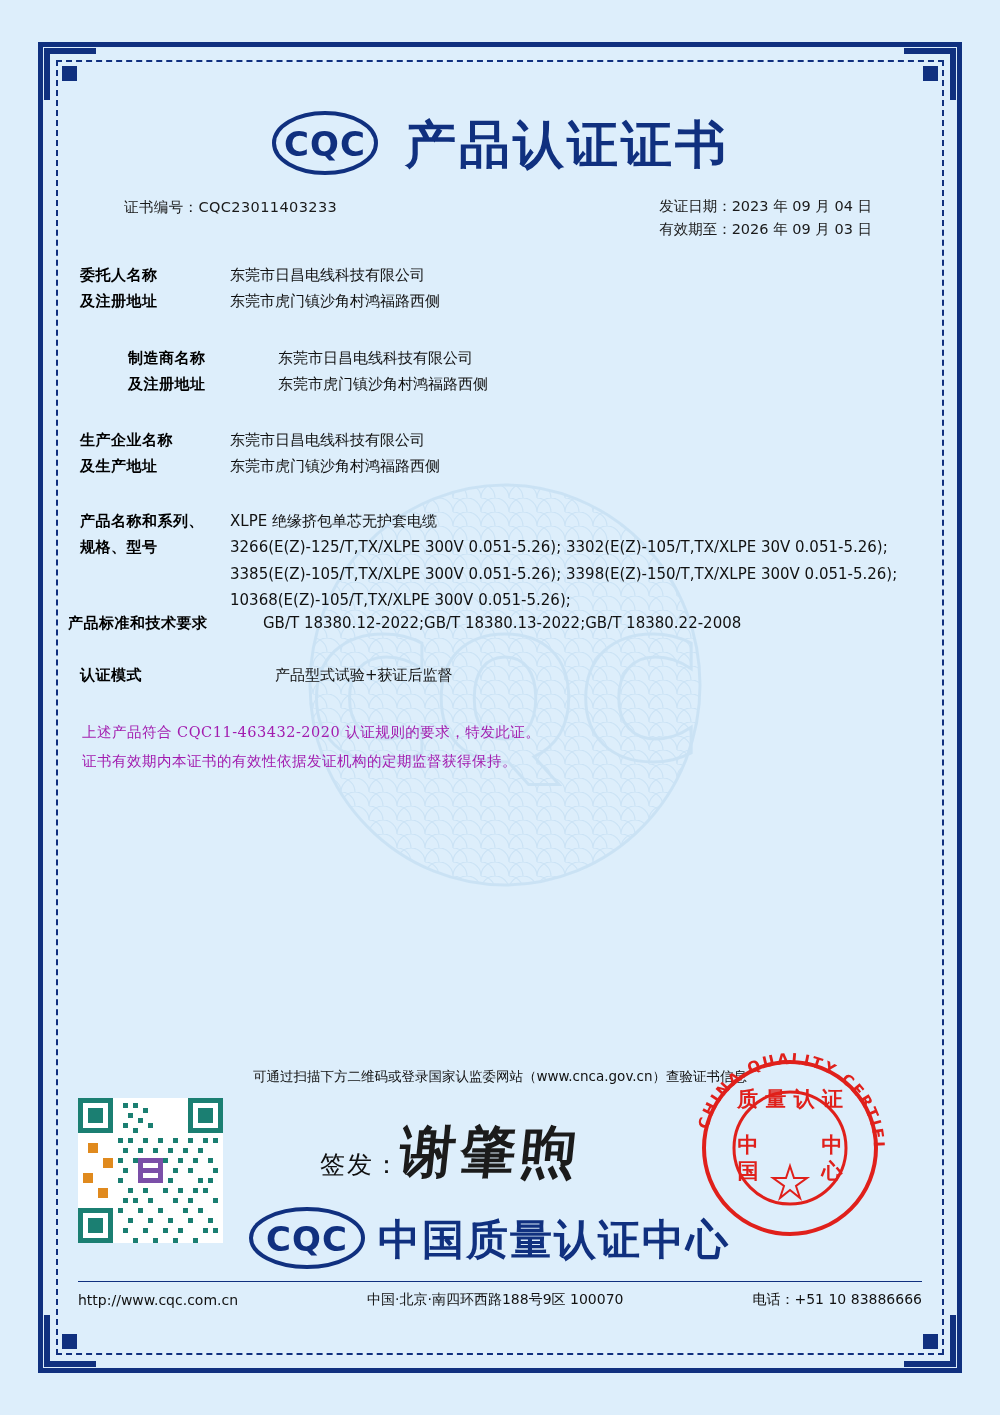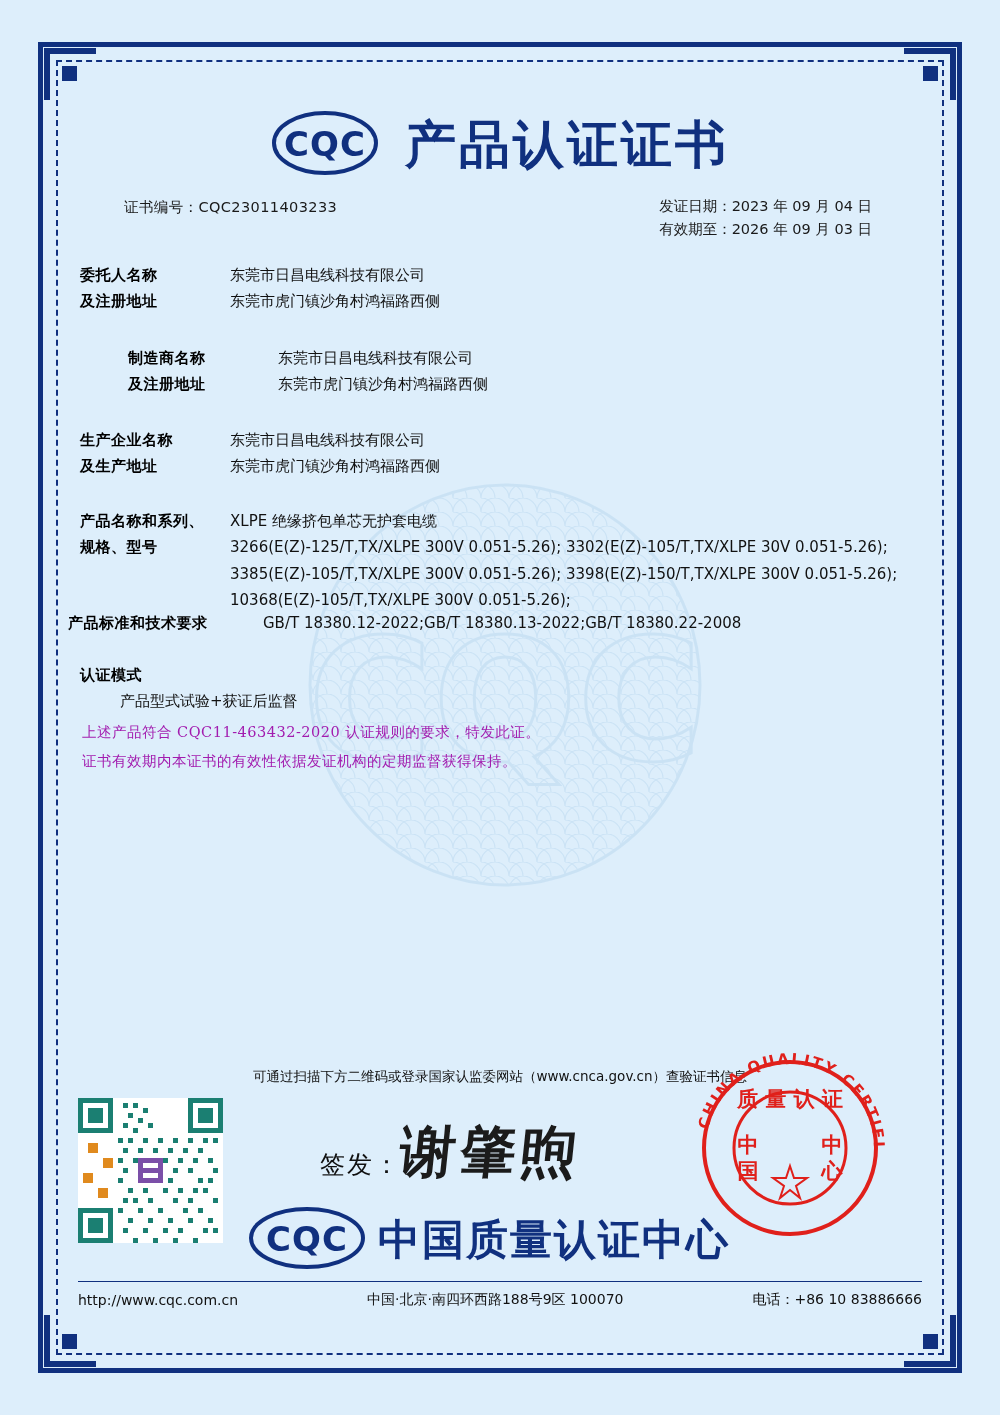--- a/index.html
+++ b/index.html
@@ -144,21 +144,21 @@
     font-family: "DejaVu Sans", sans-serif;
     font-size: 13.5px;
     line-height: 1.6;
   }
 
   .f1 { left: 80px; top: 262px; }
   .f2 { left: 88px; top: 345px; margin-left: 40px; }
   .f3 { left: 80px; top: 427px; }
   .f4 { left: 80px; top: 508px; }
   .f5 { left: 68px; top: 610px; }
-  .f6 { left: 80px; top: 662px; flex-direction: column; }
+  .f6 { left: 80px; top: 662px; }
 
   .f5 .label, .f6 .label { width: 155px; }
   .f5 .value, .f6 .value { padding-left: 0; }
 
   
   .statement {
     position: absolute;
     left: 82px; top: 718px;
     font-size: 14.5px;
     color: #a21caf;
@@ -513,16 +513,16 @@
         <text x="142" y="130" text-anchor="middle">心</text>
       </g>
       <polygon points="100,118 104,130 117,130 106,138 110,150 100,142 90,150 94,138 83,130 96,130" fill="none" stroke="#e0201b" stroke-width="2"></polygon>
     </svg>
   </div>
 
   <div class="footer-rule"></div>
   <div class="footer">
     <span>http://www.cqc.com.cn</span>
     <span class="mid">中国·北京·南四环西路188号9区  100070</span>
-    <span>电话：+86 10 83886666</span>
+    <span>电话：+51 10 83886666</span>
   </div>
 
 </div>
 
 </body></html>

